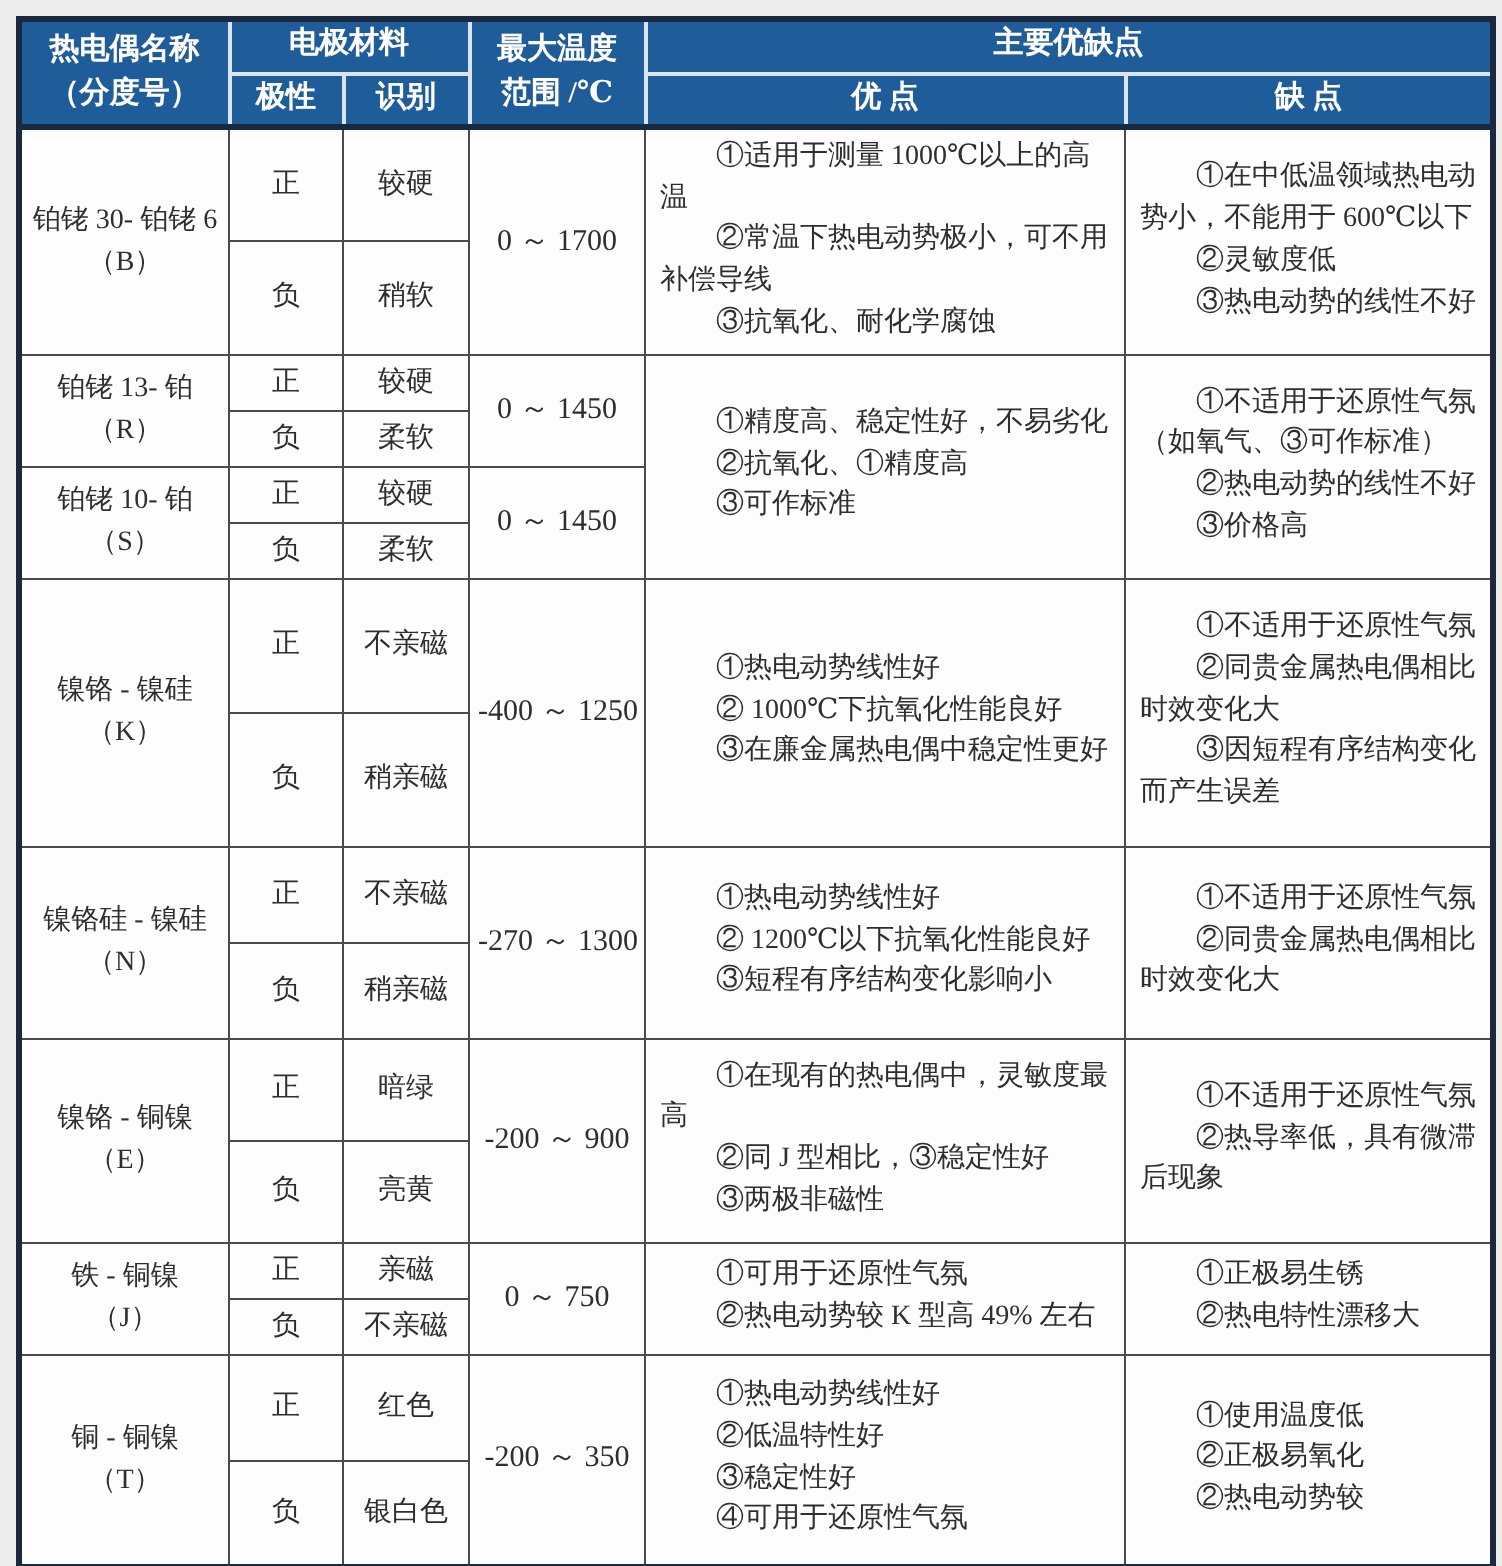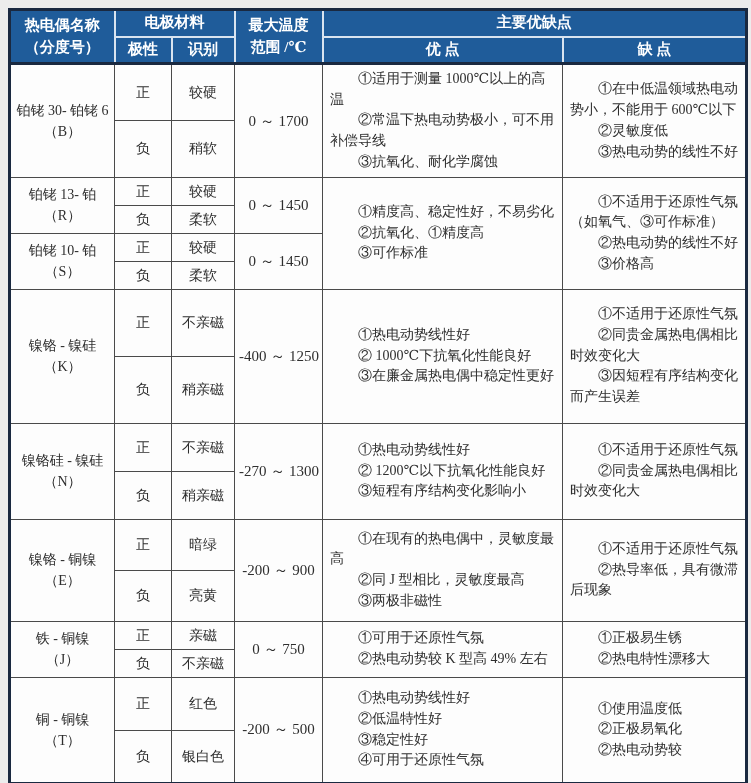--- a/index.html
+++ b/index.html
@@ -217,21 +217,21 @@
     <tr class="h51">
       <td class="name" rowspan="2">
         <div>镍铬 - 铜镍</div>
         <div>（E）</div>
       </td>
       <td class="pol">正</td>
       <td class="idf">暗绿</td>
       <td class="temp" rowspan="2">-200 ～ 900</td>
       <td class="pros" rowspan="2">
             <div class="li">①在现有的热电偶中，灵敏度最高</div>
-            <div class="li">②同 J 型相比，灵敏度最高</div>
+            <div class="li">②同 J 型相比，③稳定性好</div>
             <div class="li">③两极非磁性</div>
           </td>
       <td class="cons" rowspan="2">
             <div class="li">①不适用于还原性气氛</div>
             <div class="li">②热导率低，具有微滞后现象</div>
           </td>
     </tr>
     <tr class="h51">
       <td class="pol">负</td>
       <td class="idf">亮黄</td>
@@ -259,21 +259,21 @@
       <td class="idf">不亲磁</td>
     </tr>
 
     <tr class="h53">
       <td class="name" rowspan="2">
         <div>铜 - 铜镍</div>
         <div>（T）</div>
       </td>
       <td class="pol">正</td>
       <td class="idf">红色</td>
-      <td class="temp" rowspan="2">-200 ～ 500</td>
+      <td class="temp" rowspan="2">-200 ～ 350</td>
       <td class="pros" rowspan="2">
             <div class="li">①热电动势线性好</div>
             <div class="li">②低温特性好</div>
             <div class="li">③稳定性好</div>
             <div class="li">④可用于还原性气氛</div>
           </td>
       <td class="cons" rowspan="2">
             <div class="li">①使用温度低</div>
             <div class="li">②正极易氧化</div>
             <div class="li">②热电动势较</div>

